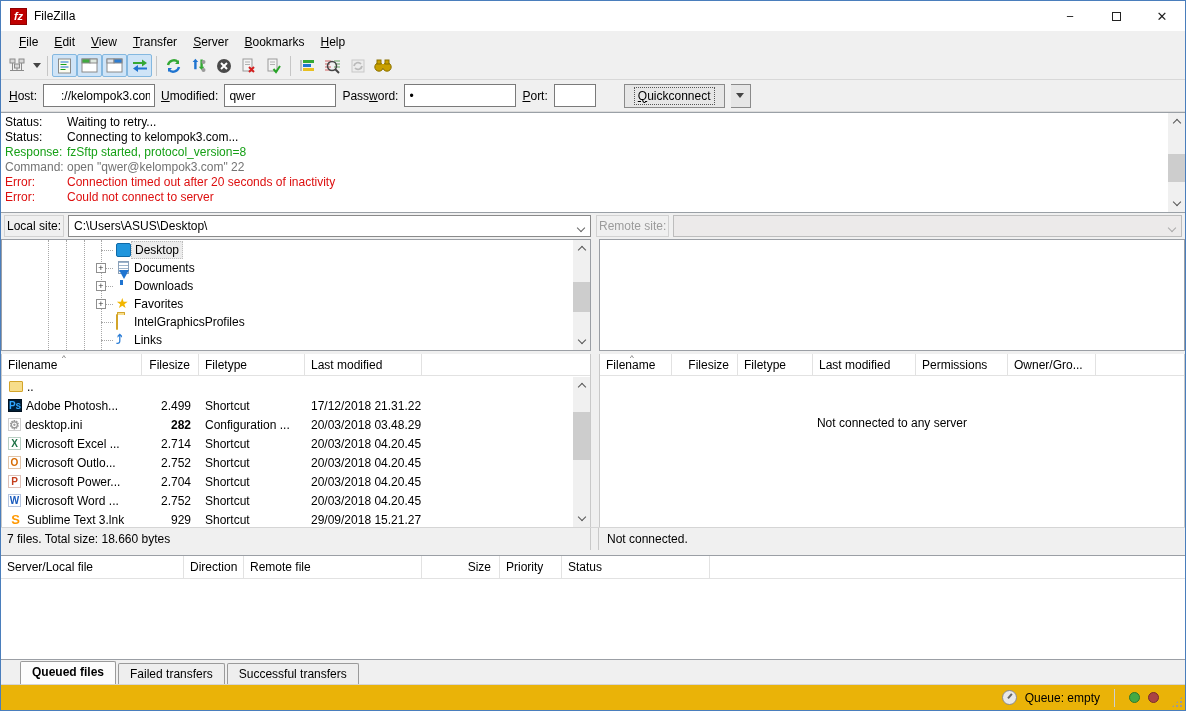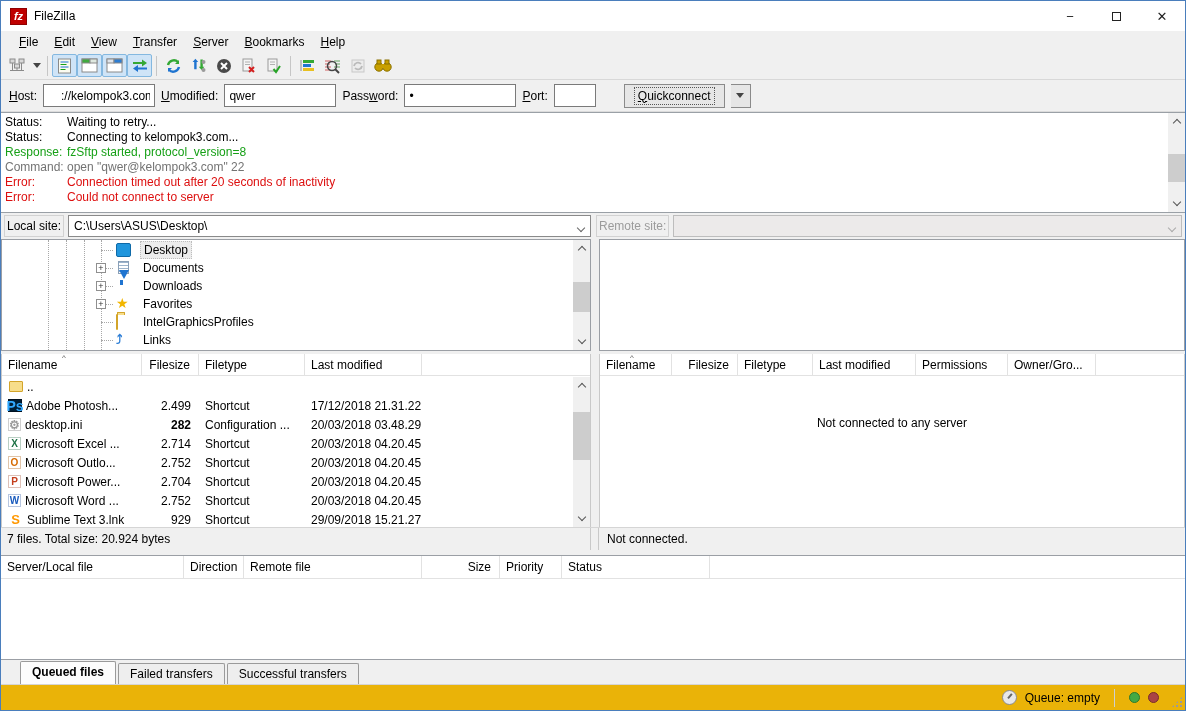--- a/index.html
+++ b/index.html
@@ -80,21 +80,21 @@
   .treerow { height:112px; display:flex; background:#f0f0f0; flex:none; }
   .tree-box { width:590px; flex:none; border:1px solid #9b9fa5; background:#fff; position:relative; overflow:hidden; }
   .tree-gap { width:8px; flex:none; }
   .remote-box { flex:1; border:1px solid #9b9fa5; background:#fff; }
   .guide { position:absolute; top:0; bottom:0; border-left:1px dotted #a8a8a8; }
   .tree-rows { position:absolute; top:1px; left:0; right:17px; }
   .tree-row { height:18px; display:flex; align-items:center; position:relative; }
   .tree-connector { position:absolute; left:99px; width:12px; border-top:1px dotted #a8a8a8; top:9px; }
   .expander { position:absolute; left:94px; top:4px; width:10px; height:10px; background:#fff; border:1px solid #8f8f8f; font-size:9px; line-height:8px; text-align:center; color:#333; }
   .tree-icon { position:absolute; left:114px; top:2px; width:15px; height:14px; }
-  .tree-label { position:absolute; left:138px; padding:1px 3px; white-space:nowrap; }
+  .tree-label { position:absolute; left:129px; padding:1px 3px; white-space:nowrap; }
   .tree-label.selected { background:#ececec; border:1px dotted #bdbdbd; }
 
   
   .i-desktop { background:#2196dd; border:1px solid #0f6aa8; border-radius:2px; }
   .i-doc { background:#fff; border:1px solid #8aa0b8; width:11px; height:13px; margin-left:2px;
            background-image:linear-gradient(#9db4cc 1px, transparent 1px); background-size:100% 3px; background-position:0 3px; }
   .i-down-arrow { width:0; height:0; margin-left:3px; border-left:5px solid transparent; border-right:5px solid transparent; border-top:9px solid #1f74d0; margin-top:3px; }
   .i-down-stem { position:absolute; left:118px; top:3px; width:3px; height:5px; background:#1f74d0; }
   .i-star { color:#f2b600; font-size:14px; line-height:13px; }
   .i-folder { width:14px; height:11px; background:#f7dd8a; border:1px solid #d3a42a; border-radius:1px; position:relative; margin-top:2px; }
@@ -109,21 +109,21 @@
   .hcell { border-right:1px solid #e2e2e2; padding:4px 0 0 6px; white-space:nowrap; overflow:hidden; position:relative; }
   .hcell.num { text-align:right; padding-right:8px; }
   .sort-caret { position:absolute; top:-1px; left:60px; font-size:8px; color:#555; }
   .rows { position:absolute; top:23px; left:0; right:17px; bottom:0; }
   .frow { height:19px; display:flex; align-items:center; }
   .fcell { padding-left:6px; white-space:nowrap; overflow:hidden; flex:none; }
   .fcell.num { text-align:right; padding-right:8px; padding-left:0; }
   .fname { display:flex; align-items:center; gap:4px; }
   .ficon { width:15px; height:14px; flex:none; display:flex; align-items:center; justify-content:center; font-size:10px; font-weight:bold; }
   .fi-folder { width:14px; height:11px; background:#f7dd8a; border:1px solid #d3a42a; border-radius:1px; }
-  .fi-ps { background:#001e36; color:#31a8ff; border:1px solid #001020; width:14px; height:13px; font-size:14px; }
+  .fi-ps { background:#001e36; color:#31a8ff; border:1px solid #001020; width:14px; height:13px; font-size:10px; }
   .fi-gear { color:#9a9a9a; font-size:12px; border:1px solid #cfcfcf; background:#fff; width:13px; height:13px; }
   .fi-x { color:#1f7246; border:1px solid #b9cfc3; background:#fff; width:13px; height:13px; }
   .fi-o { color:#d66a00; border:1px solid #e0c4a8; background:#fff; width:13px; height:13px; }
   .fi-p { color:#c43e1c; border:1px solid #dec0b6; background:#fff; width:13px; height:13px; }
   .fi-w { color:#185abd; border:1px solid #b7c6e0; background:#fff; width:13px; height:13px; }
   .fi-s { color:#ff9800; font-size:13px; }
   .empty-msg { position:absolute; top:62px; left:0; right:0; text-align:center; color:#000; }
 
   
   .statrow { height:23px; display:flex; background:#f0f0f0; border-top:1px solid #d5d5d5; flex:none; }
@@ -573,21 +573,21 @@
         <div class="hcell" style="width:103px;"><span>Last modified</span></div>
         <div class="hcell" style="width:92px;"><span>Permissions</span></div>
         <div class="hcell" style="width:88px;"><span>Owner/Gro...</span></div>
         <div class="hcell" style="flex:1;border-right:none;"></div>
       </div>
       <div class="empty-msg">Not connected to any server</div>
     </div>
   </div>
 
   <div class="statrow">
-    <div class="stat-left">7 files. Total size: 20.924 bytes</div>
+    <div class="stat-left">7 files. Total size: 18.660 bytes</div>
     <div class="stat-right">Not connected.</div>
   </div>
 
   <div class="queue-gap"></div>
 
   <div class="queue">
     <div class="queue-header">
       <div class="hcell" style="width:183px;"><span>Server/Local file</span></div>
       <div class="hcell" style="width:60px;"><span>Direction</span></div>
       <div class="hcell" style="width:178px;"><span>Remote file</span></div>

